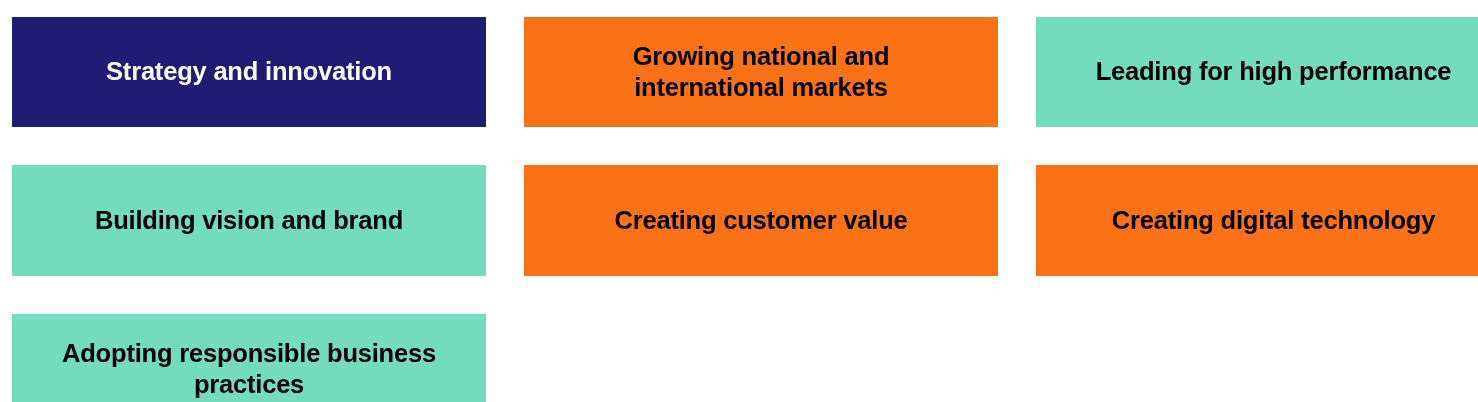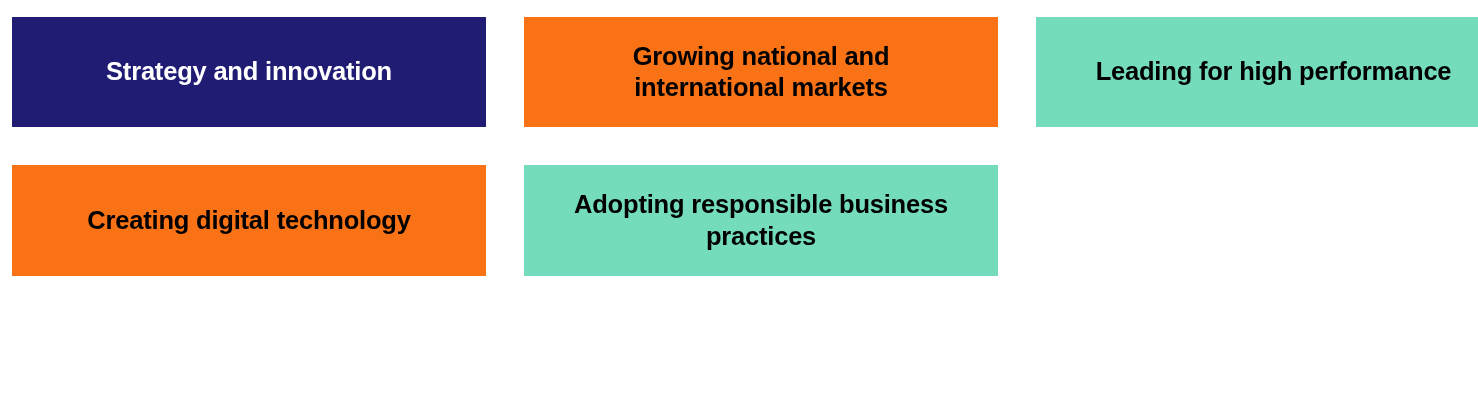--- a/index.html
+++ b/index.html
@@ -59,22 +59,28 @@
   </div>
 
   <div class="tile theme-orange">
     <span class="tile-label">Growing national and international markets</span>
   </div>
 
   <div class="tile theme-mint">
     <span class="tile-label">Leading for high performance</span>
   </div>
 
+  <div class="tile theme-mint">
+    <span class="tile-label">Building vision and brand</span>
+  </div>
 
 
+  <div class="tile theme-orange">
+    <span class="tile-label">Creating customer value</span>
+  </div>
 
   <div class="tile theme-orange">
     <span class="tile-label">Creating digital technology</span>
   </div>
 
   <div class="tile theme-mint">
     <span class="tile-label">Adopting responsible business practices</span>
   </div>
 
 

